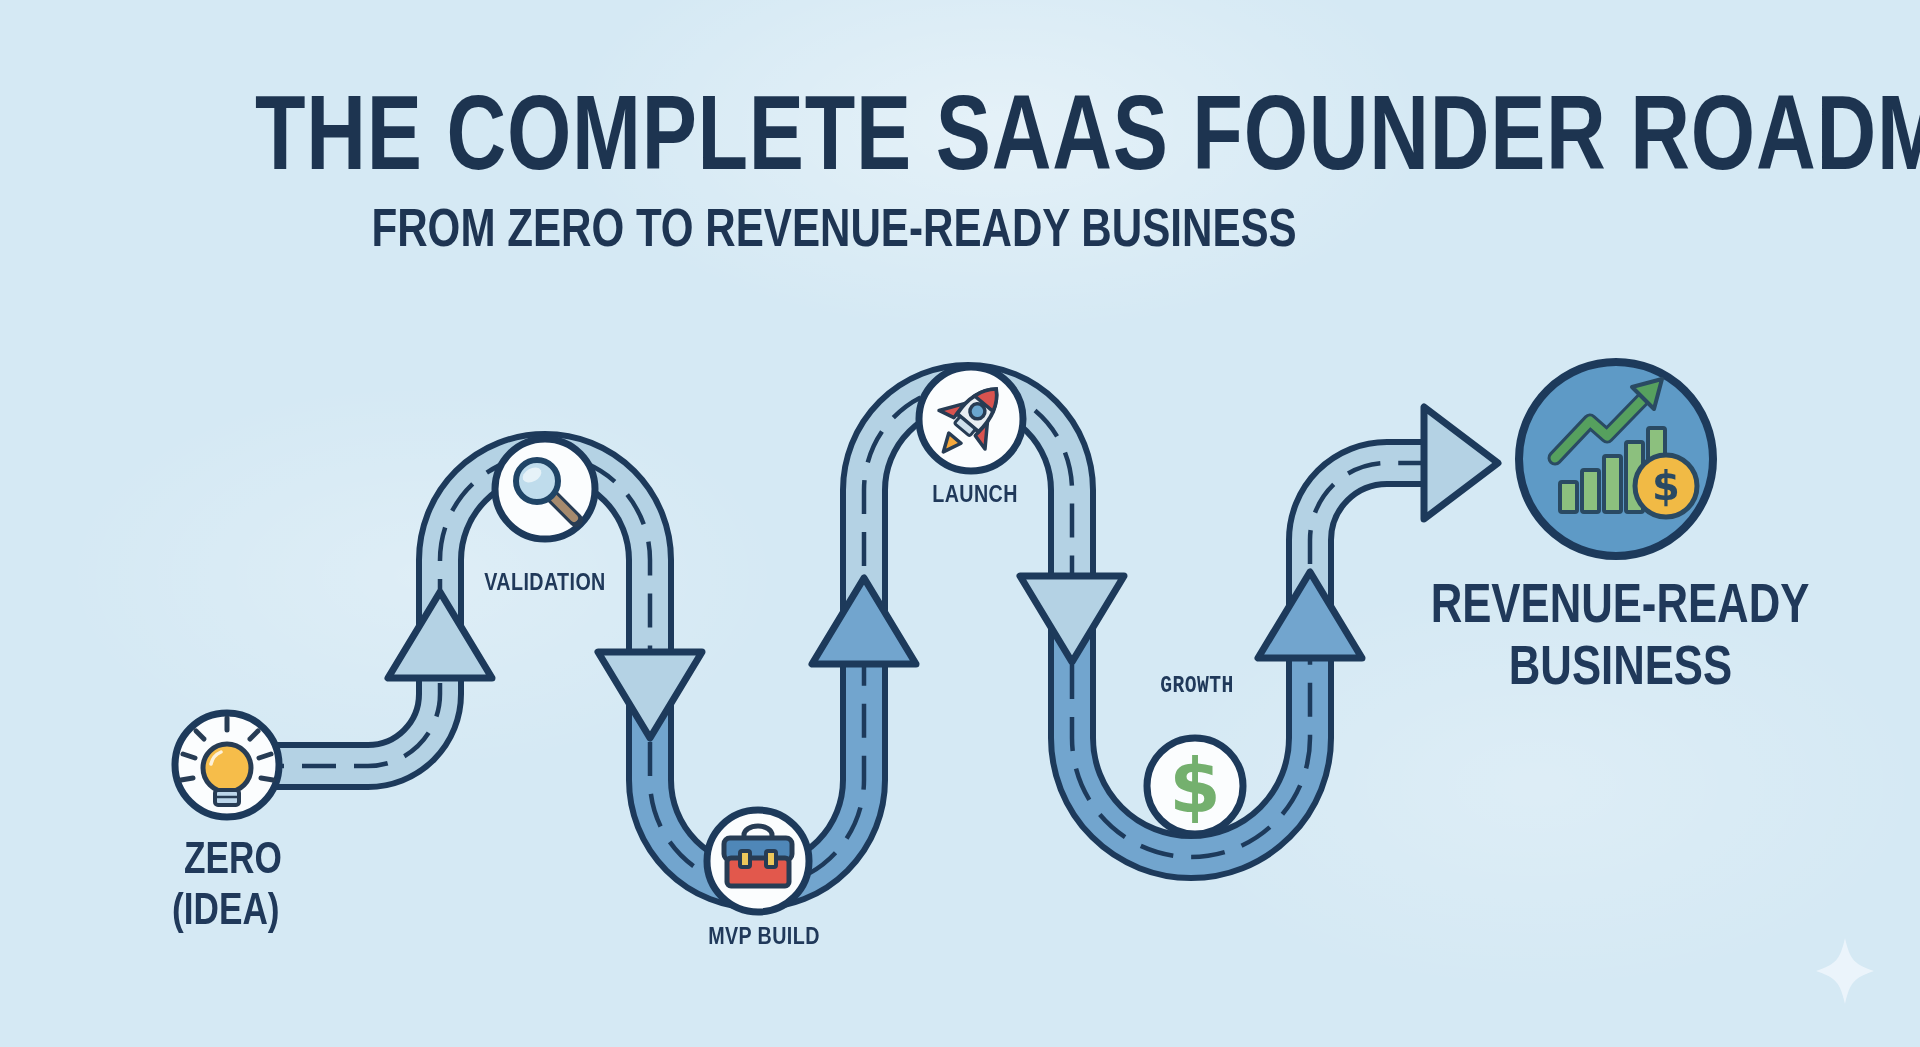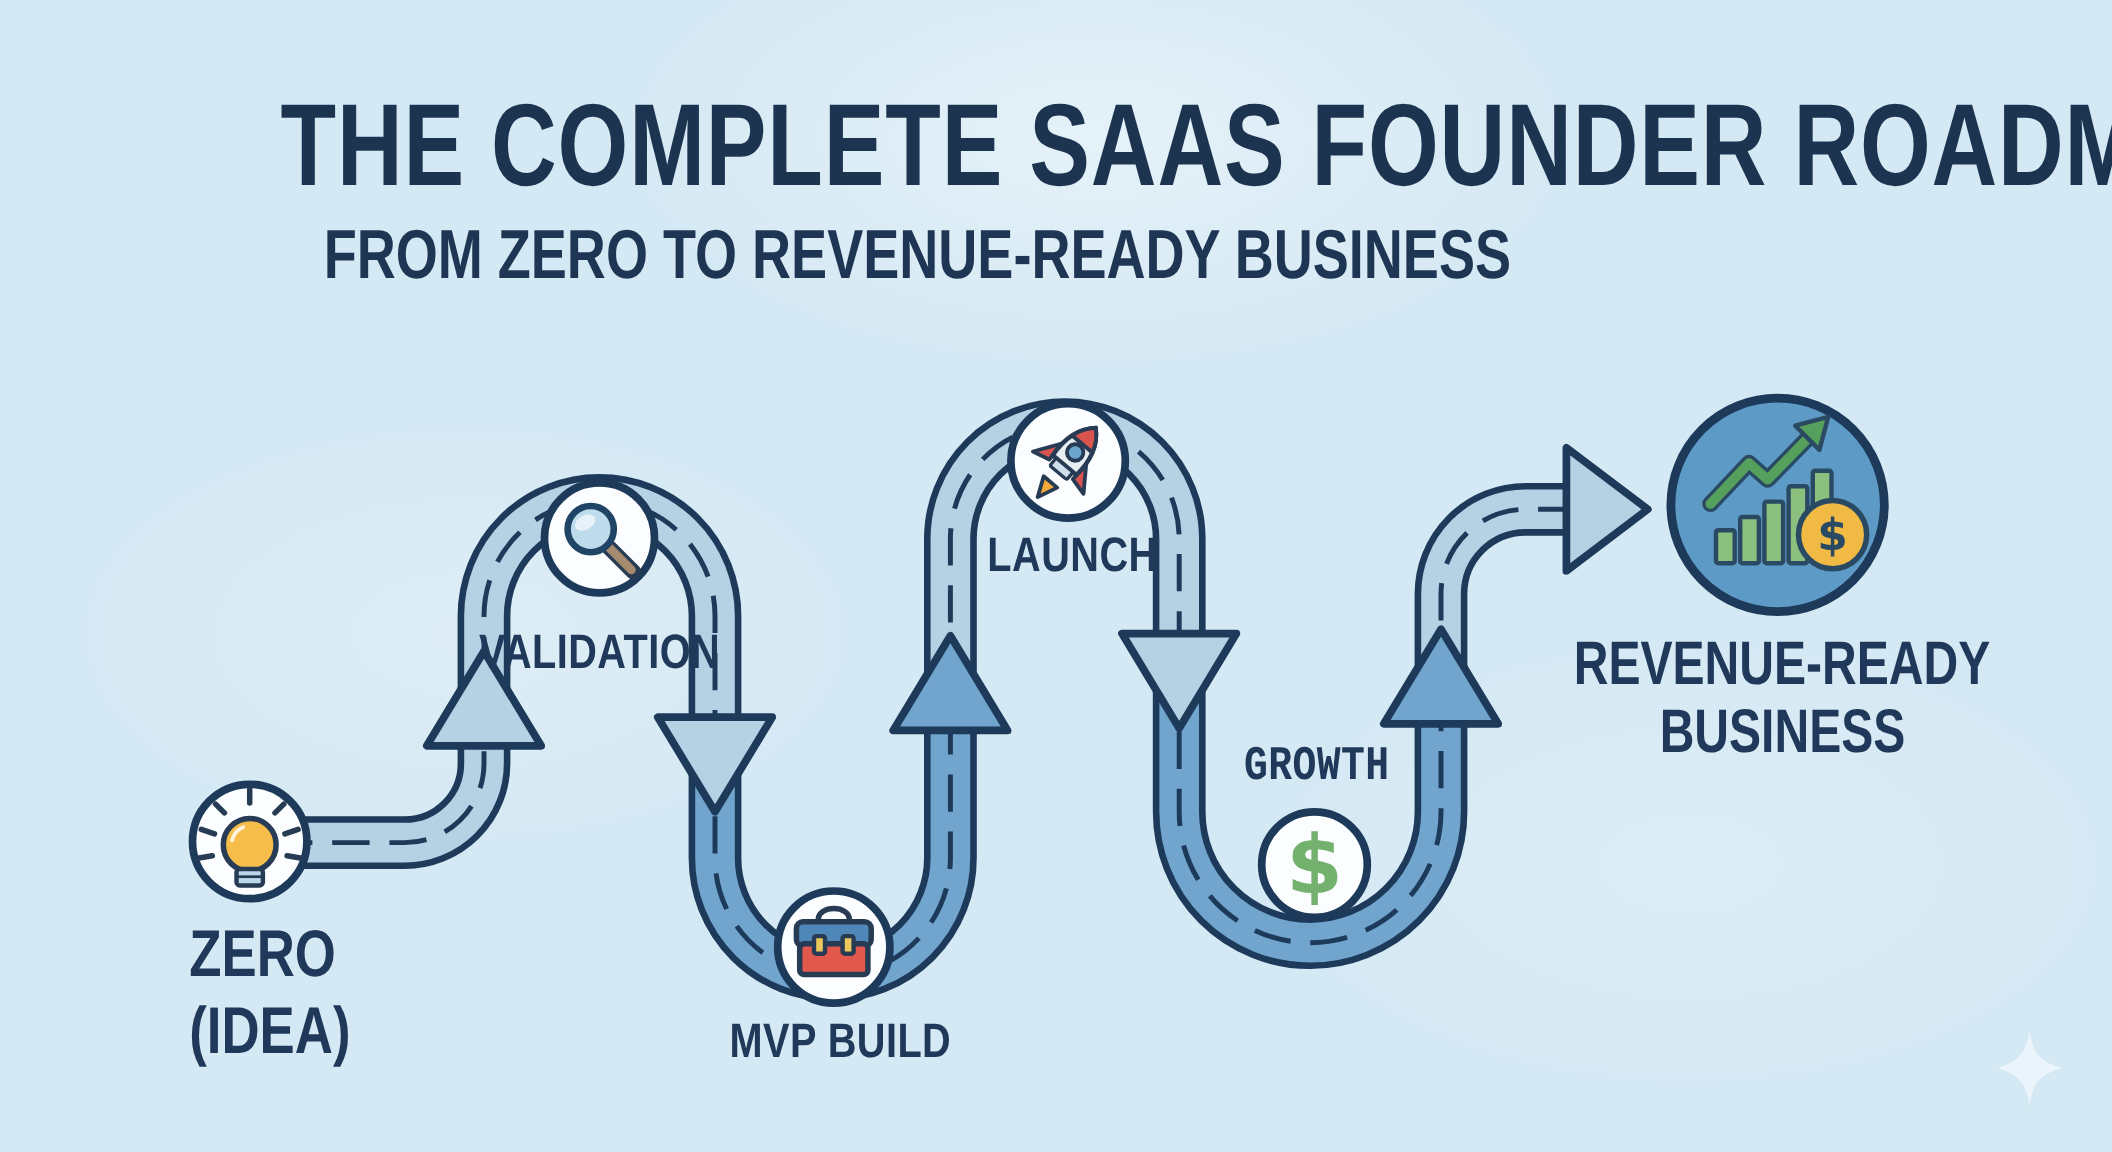--- a/index.html
+++ b/index.html
@@ -14,28 +14,28 @@
       radial-gradient(620px 300px at 52% 12%, rgba(255,255,255,.38), rgba(255,255,255,0) 70%),
       radial-gradient(520px 280px at 22% 55%, rgba(255,255,255,.22), rgba(255,255,255,0) 70%),
       radial-gradient(560px 300px at 80% 75%, rgba(255,255,255,.20), rgba(255,255,255,0) 70%),
       #d5e9f4;
   }
   .roadmap-svg{position:absolute;left:0;top:0;}
   .txt{position:absolute;color:#20395a;font-weight:bold;white-space:nowrap;}
   .cond{display:inline-block;transform:scaleX(.78);transform-origin:center;}
   .cond-left{display:inline-block;transform:scaleX(.80);transform-origin:left center;}
   .title-wrap{left:0;top:72px;width:1920px;text-align:center;font-size:106px;color:#1d3450;letter-spacing:1px;}
-  .subtitle-wrap{left:0;top:196px;width:1668px;text-align:center;font-size:63px;color:#1e3553;}
-  .stage-label{font-size:44px;letter-spacing:.5px;transform:translateX(-50%);text-align:center;}
+  .subtitle-wrap{left:0;top:196px;width:1668px;text-align:center;font-size:54px;color:#1e3553;}
+  .stage-label{font-size:24px;letter-spacing:.5px;transform:translateX(-50%);text-align:center;}
   .stage-label .cond{transform:scaleX(.82);}
   .lbl-validation{left:545px;top:568px;text-decoration:underline;}
   .lbl-mvp{left:764px;top:922px;}
   .lbl-launch{left:975px;top:480px;}
   .lbl-growth{left:1197px;top:672px;font-family:Liberation Mono, monospace;}
-  .lbl-zero{left:172px;top:832px;font-size:60px;line-height:1.16;text-align:left;}
+  .lbl-zero{left:172px;top:832px;font-size:44px;line-height:1.16;text-align:right;}
   .lbl-revenue{left:1620px;top:572px;font-size:56px;line-height:1.1;transform:translateX(-50%);text-align:center;}
   .road-outer{fill:none;stroke:#1d3a5b;stroke-width:48;}
   .road-fill{fill:none;stroke-width:36;}
   .fill-pale{stroke:#b4d2e4;}
   .fill-med{stroke:#72a5ce;}
   .road-center{fill:none;stroke:#1d3a5b;stroke-width:4.5;stroke-dasharray:34 18;}
   .arrow{stroke:#1d3a5b;stroke-width:7;stroke-linejoin:round;}
   .arrow-pale{fill:#b4d2e4;}
   .arrow-med{fill:#72a5ce;}
   .node{fill:#fbfdfe;stroke:#1d3a5b;stroke-width:7;}

